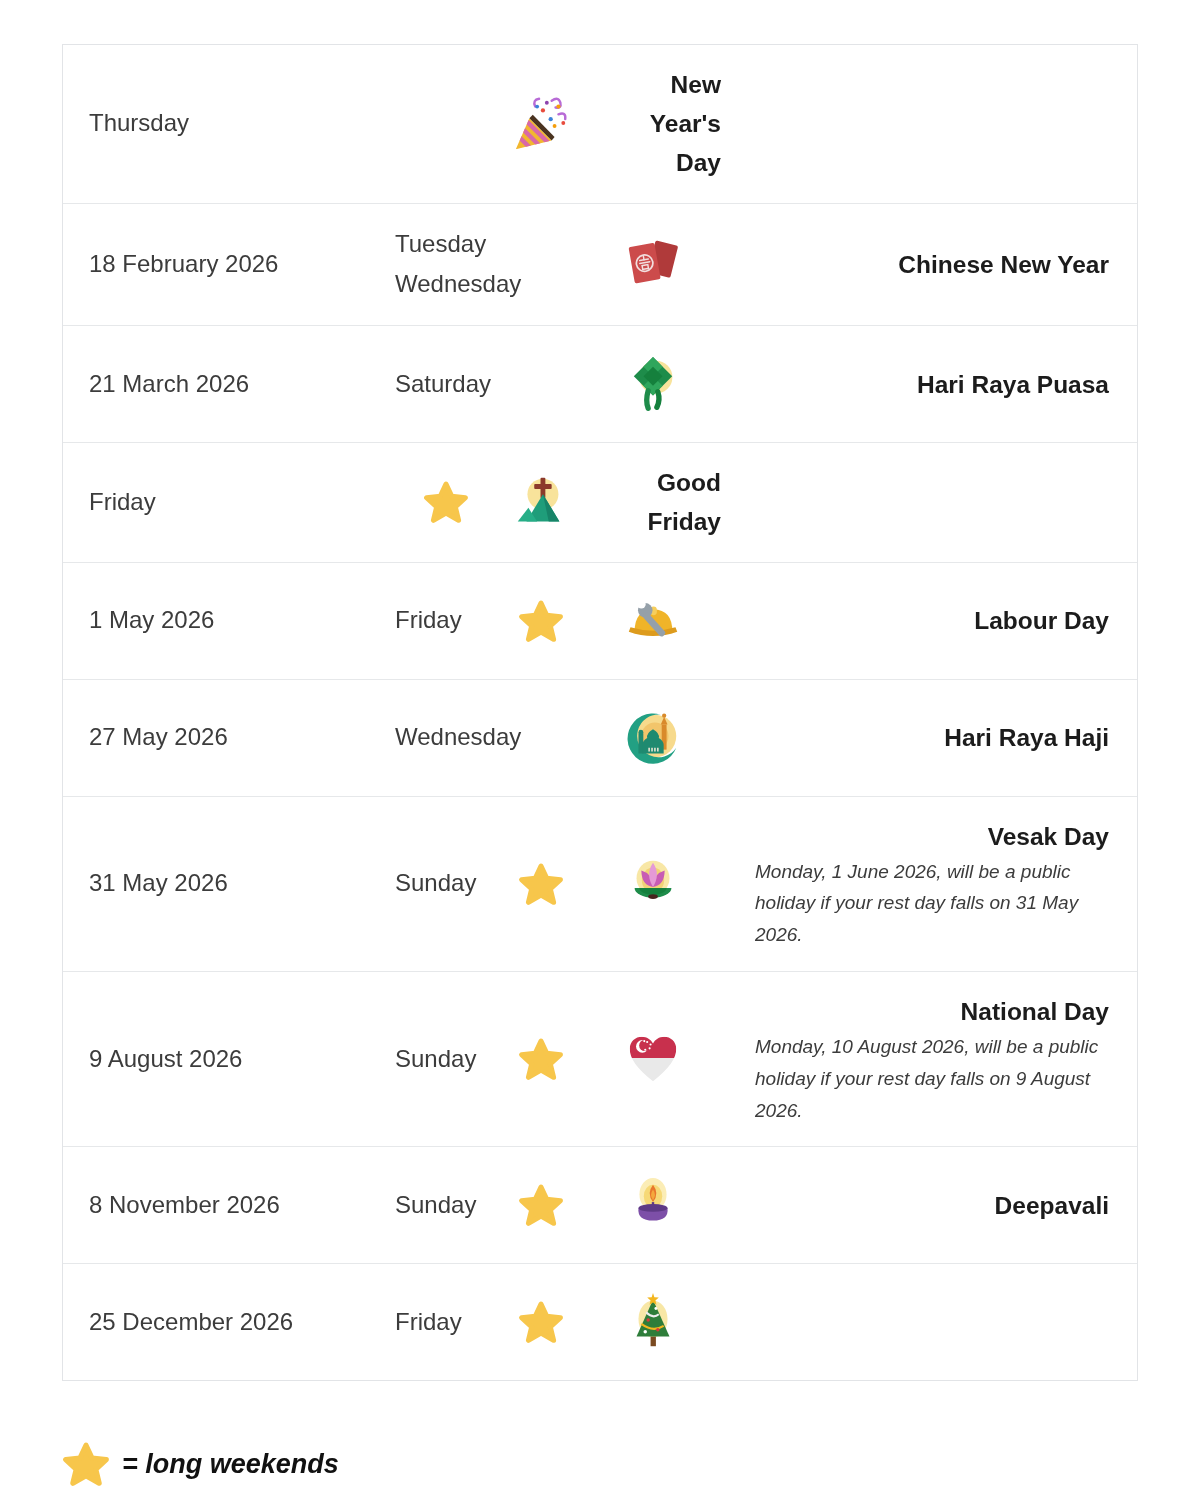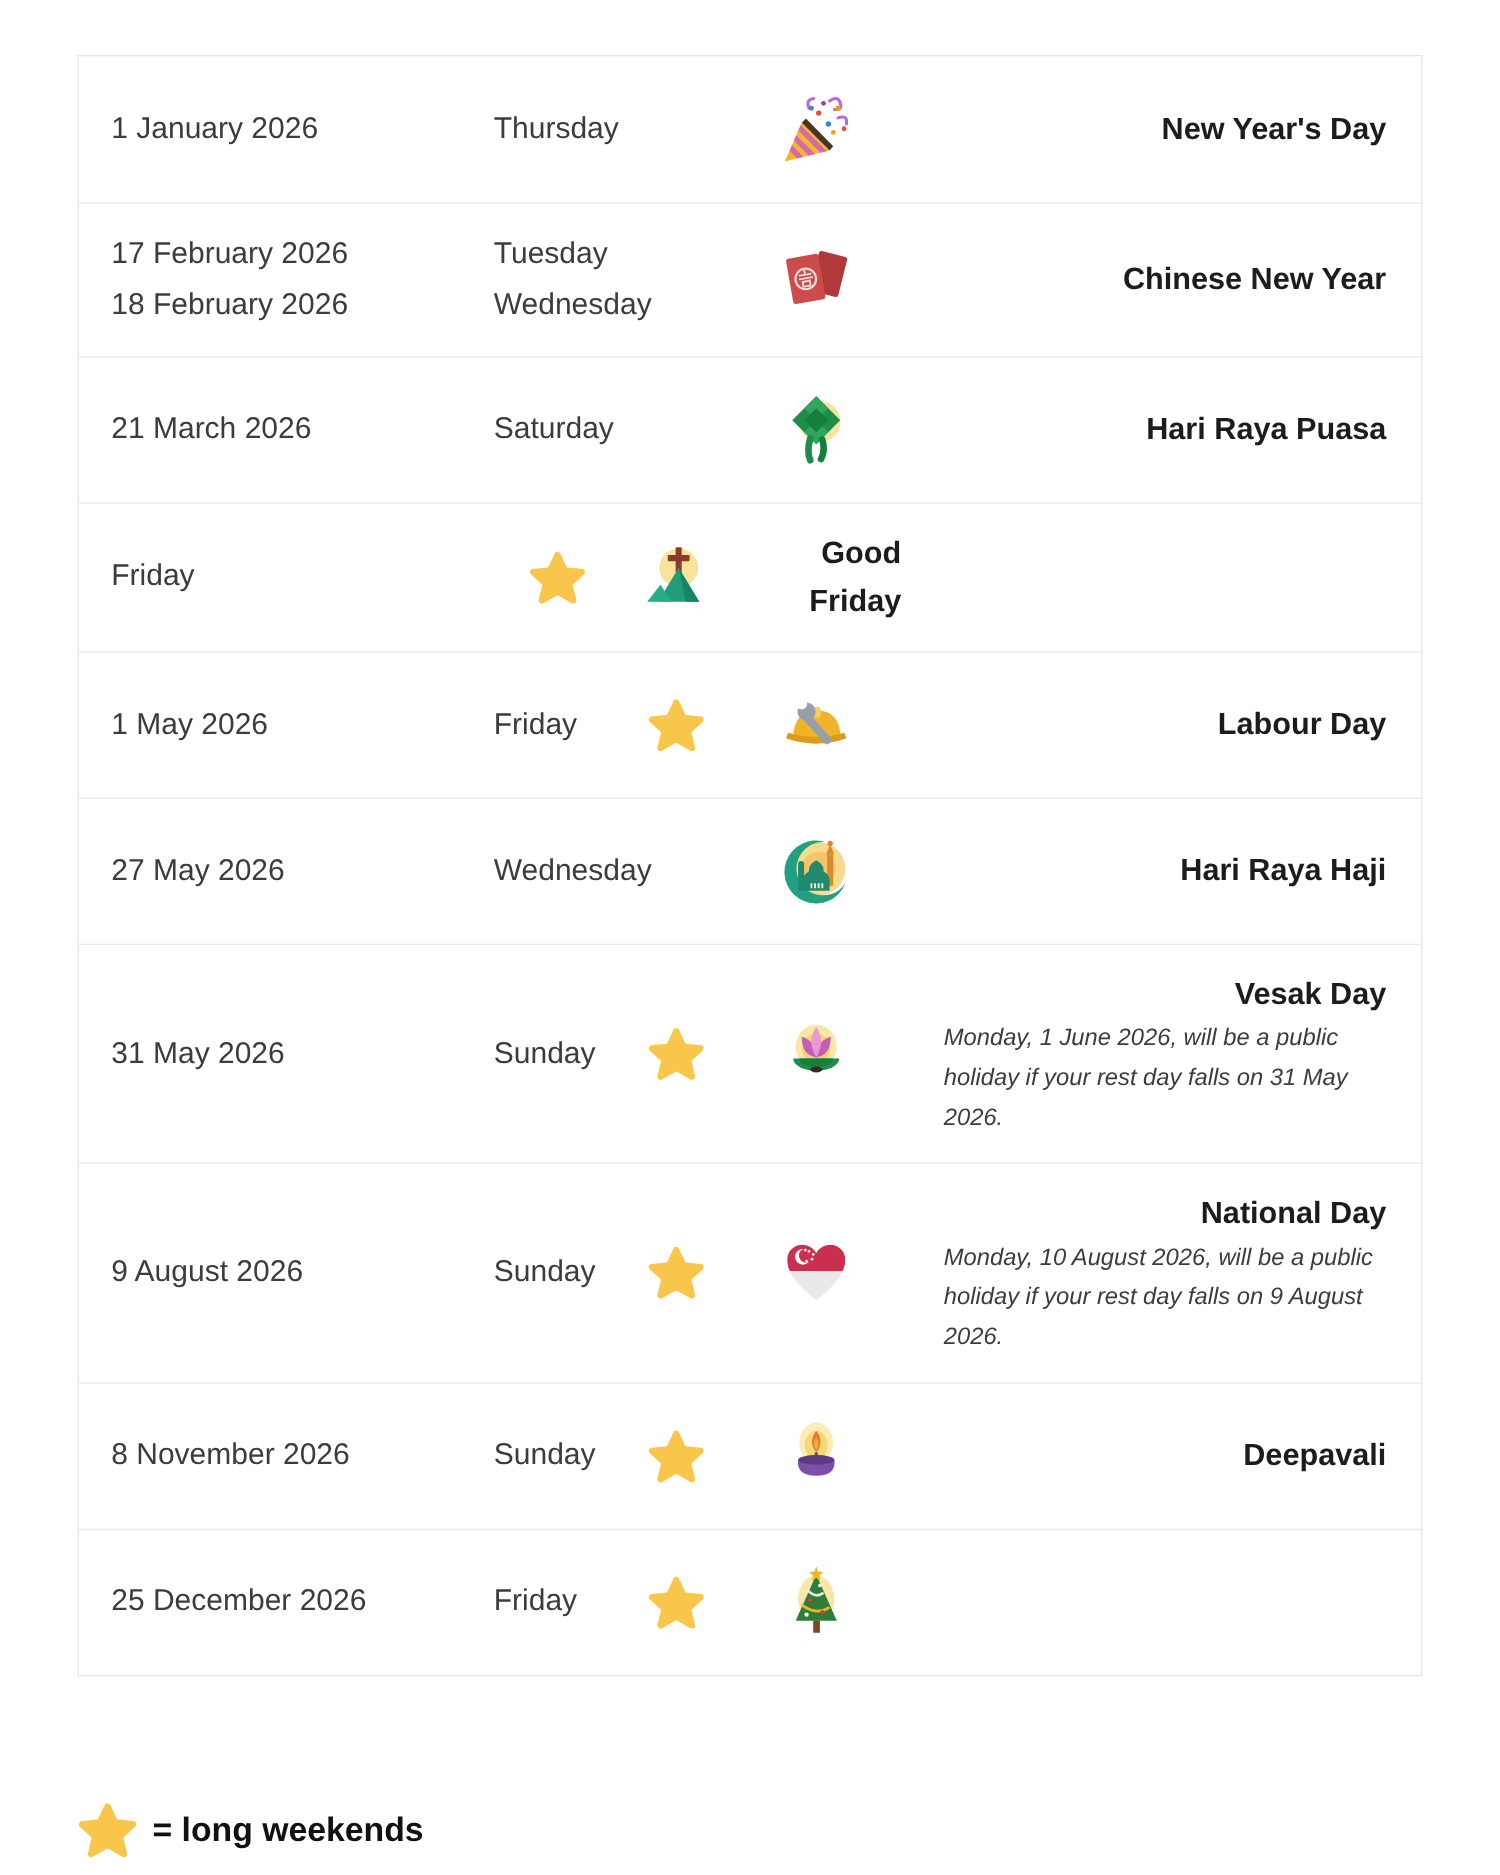--- a/index.html
+++ b/index.html
@@ -32,35 +32,32 @@
   .cell.icon .icon-wrap { width: 62px; height: 62px; }
   .star-wrap svg, .icon-wrap svg, .legend-star svg { display: block; width: 100%; height: 100%; }
 
   .cell.info { padding-left: 34px; }
   .hname { font-size: 24.5px; font-weight: 700; color: #1c1c1c; line-height: 1.6; text-align: right; }
   .hnote { font-size: 19px; font-style: italic; color: #3c3c3c; line-height: 1.67; max-width: 360px; }
 
   .legend {
     position: absolute;
     left: 62px; top: 1440px;
-    display: flex; align-items: center; gap: 12px;
+    display: flex; align-items: center; gap: 12px; font-style: italic;
   }
   .legend-star { width: 48px; height: 48px; }
   .legend-text { font-size: 27px; font-weight: 700; color: #111111; }
 </style>
 </head>
 <body>
 
 <div class="canvas">
 
   <div class="holiday-table" id="holiday-table">
     <div class="row">
-      <div class="cell date">
-          <div>1 January 2026</div>
-        </div>
       <div class="cell day">
           <div>Thursday</div>
         </div>
       <div class="cell star"></div>
       <div class="cell icon">
           <span class="icon-wrap">
             <svg viewBox="0 0 64 64">
               <defs>
                 <clipPath id="pp1">
                   <polygon points="6,58 20,26 43,49"></polygon>
@@ -91,21 +88,20 @@
           </span>
         </div>
       <div class="cell info">
         <div class="hname">New Year's Day</div>
 
       </div>
     </div>
 
     <div class="row">
       <div class="cell date">
-          <div>17 February 2026</div>
           <div>18 February 2026</div>
         </div>
       <div class="cell day">
           <div>Tuesday</div>
           <div>Wednesday</div>
         </div>
       <div class="cell star"></div>
       <div class="cell icon">
           <span class="icon-wrap">
             <svg viewBox="0 0 64 64">

